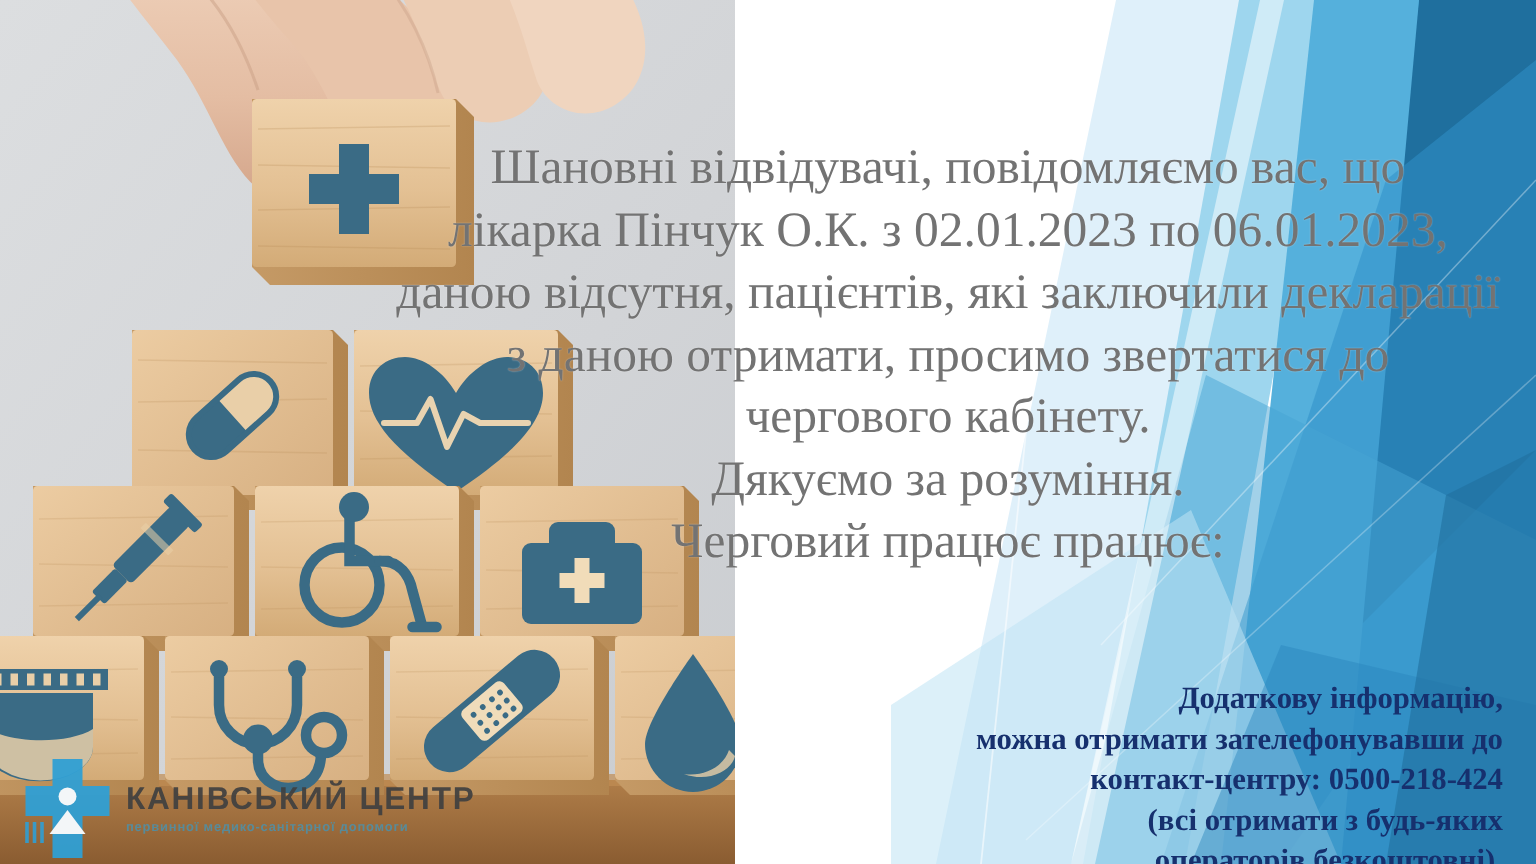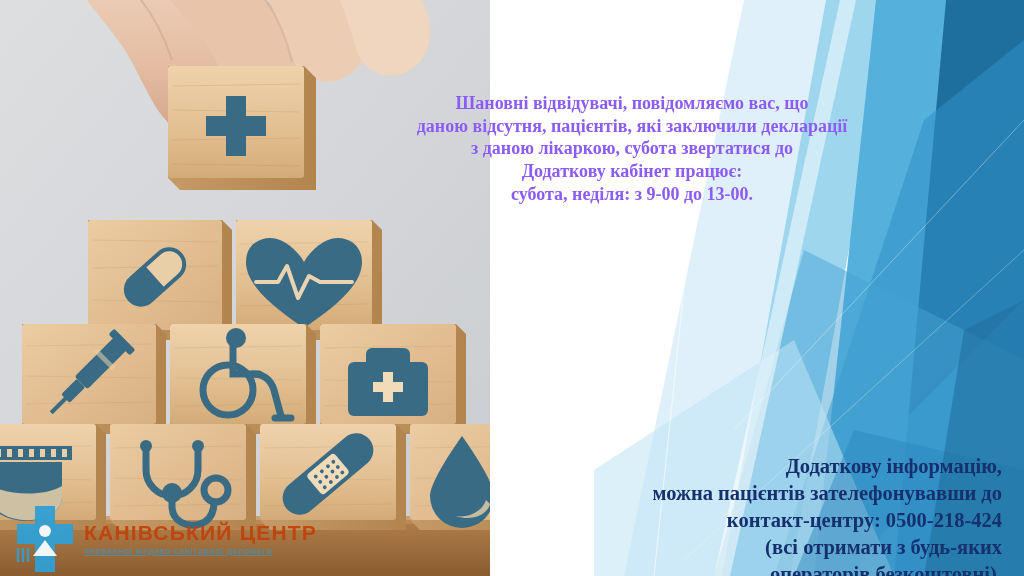--- a/index.html
+++ b/index.html
@@ -45,52 +45,51 @@
     display:flex; align-items:center; gap:8px;
     pointer-events:none;
   }
   .logo-mark{ width:62px; height:70px; flex:0 0 auto; }
   .logo-text{ display:flex; flex-direction:column; line-height:1; }
   .logo-title{
     font-family:"Liberation Sans", sans-serif;
     font-weight:700;
     font-size:21px;
     letter-spacing:1.2px;
-    color:#c2410c;
+    color:#404040;
     opacity:.92;
     white-space:nowrap;
   }
   .logo-sub{
     font-family:"Liberation Sans", sans-serif;
     font-weight:700;
     font-size:8.6px;
     letter-spacing:.55px;
     color:#2f9fd4;
     opacity:.62;
     margin-top:4px;
     white-space:nowrap;
-    text-decoration:underline;
   }
 
   
   .content{
     position:absolute;
     inset:0;
     z-index:5;
     padding:0;
   }
   .msg{
     position:absolute;
     left:262px; top:92px;
     width:740px;
     text-align:center;
-    color:#8b5cf6;
+    color:#737373;
     font-family:"Liberation Serif", serif;
-    font-weight:700;
-    font-size:18px;
+    font-weight:400;
+    font-size:33px;
     line-height:1.26;
     text-shadow:0 0 1px rgba(255,255,255,.45);
   }
   .msg .ln{ display:block; white-space:nowrap; }
 
   .contact{
     position:absolute;
     right:22px; top:418px;
     width:470px;
     text-align:right;
@@ -371,28 +370,30 @@
     <span class="logo-text">
       <span class="logo-title">КАНІВСЬКИЙ ЦЕНТР</span>
       <span class="logo-sub">первинної медико-санітарної допомоги</span>
     </span>
   </div>
 
   <div class="content">
 
     <div class="msg">
       <span class="ln">Шановні відвідувачі, повідомляємо вас, що</span>
+      <span class="ln">лікарка Пінчук О.К. з 02.01.2023 по 06.01.2023,</span>
       <span class="ln">даною відсутня, пацієнтів, які заключили декларації</span>
-      <span class="ln">з даною лікаркою, субота звертатися до</span>
-      <span class="ln">Додаткову кабінет працює:</span>
-      <span class="ln">субота, неділя: з 9-00 до 13-00.</span>
+      <span class="ln">з даною отримати, просимо звертатися до</span>
+      <span class="ln">чергового кабінету.</span>
+      <span class="ln">Дякуємо за розуміння.</span>
+      <span class="ln">Черговий працює працює:</span>
     </div>
 
     <div class="contact">
       <span class="ln">Додаткову інформацію,</span>
-      <span class="ln">можна пацієнтів зателефонувавши до</span>
+      <span class="ln">можна отримати зателефонувавши до</span>
       <span class="ln">контакт-центру: 0500-218-424</span>
       <span class="ln">(всі отримати з будь-яких</span>
       <span class="ln">операторів безкоштовні).</span>
     </div>
 
   </div>
 </div>
 
 </body></html>

